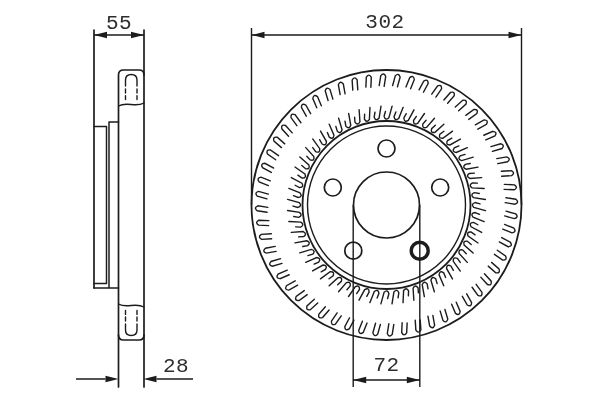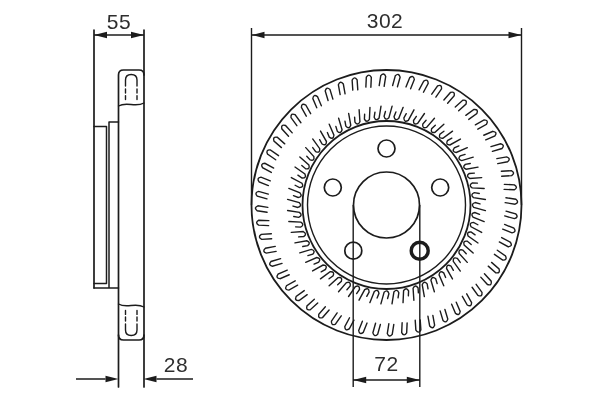--- a/index.html
+++ b/index.html
@@ -1,17 +1,17 @@
 <!DOCTYPE html>
 <html><head>
 <meta charset="utf-8">
 <style>
   html,body{margin:0;padding:0;background:#fff;}
   #stage{position:relative;width:600px;height:400px;background:#fff;overflow:hidden;
-         font-family:Liberation Sans, sans-serif;}
+         font-family:Liberation Mono, monospace;}
   svg{position:absolute;left:0;top:0;}
   text.dim{font-size:21px;fill:#2e2e2e;letter-spacing:.5px;}
 </style>
 </head>
 <body>
 
 <div id="stage">
 <svg id="draw" width="600" height="400" viewBox="0 0 600 400">
 
   <defs>

